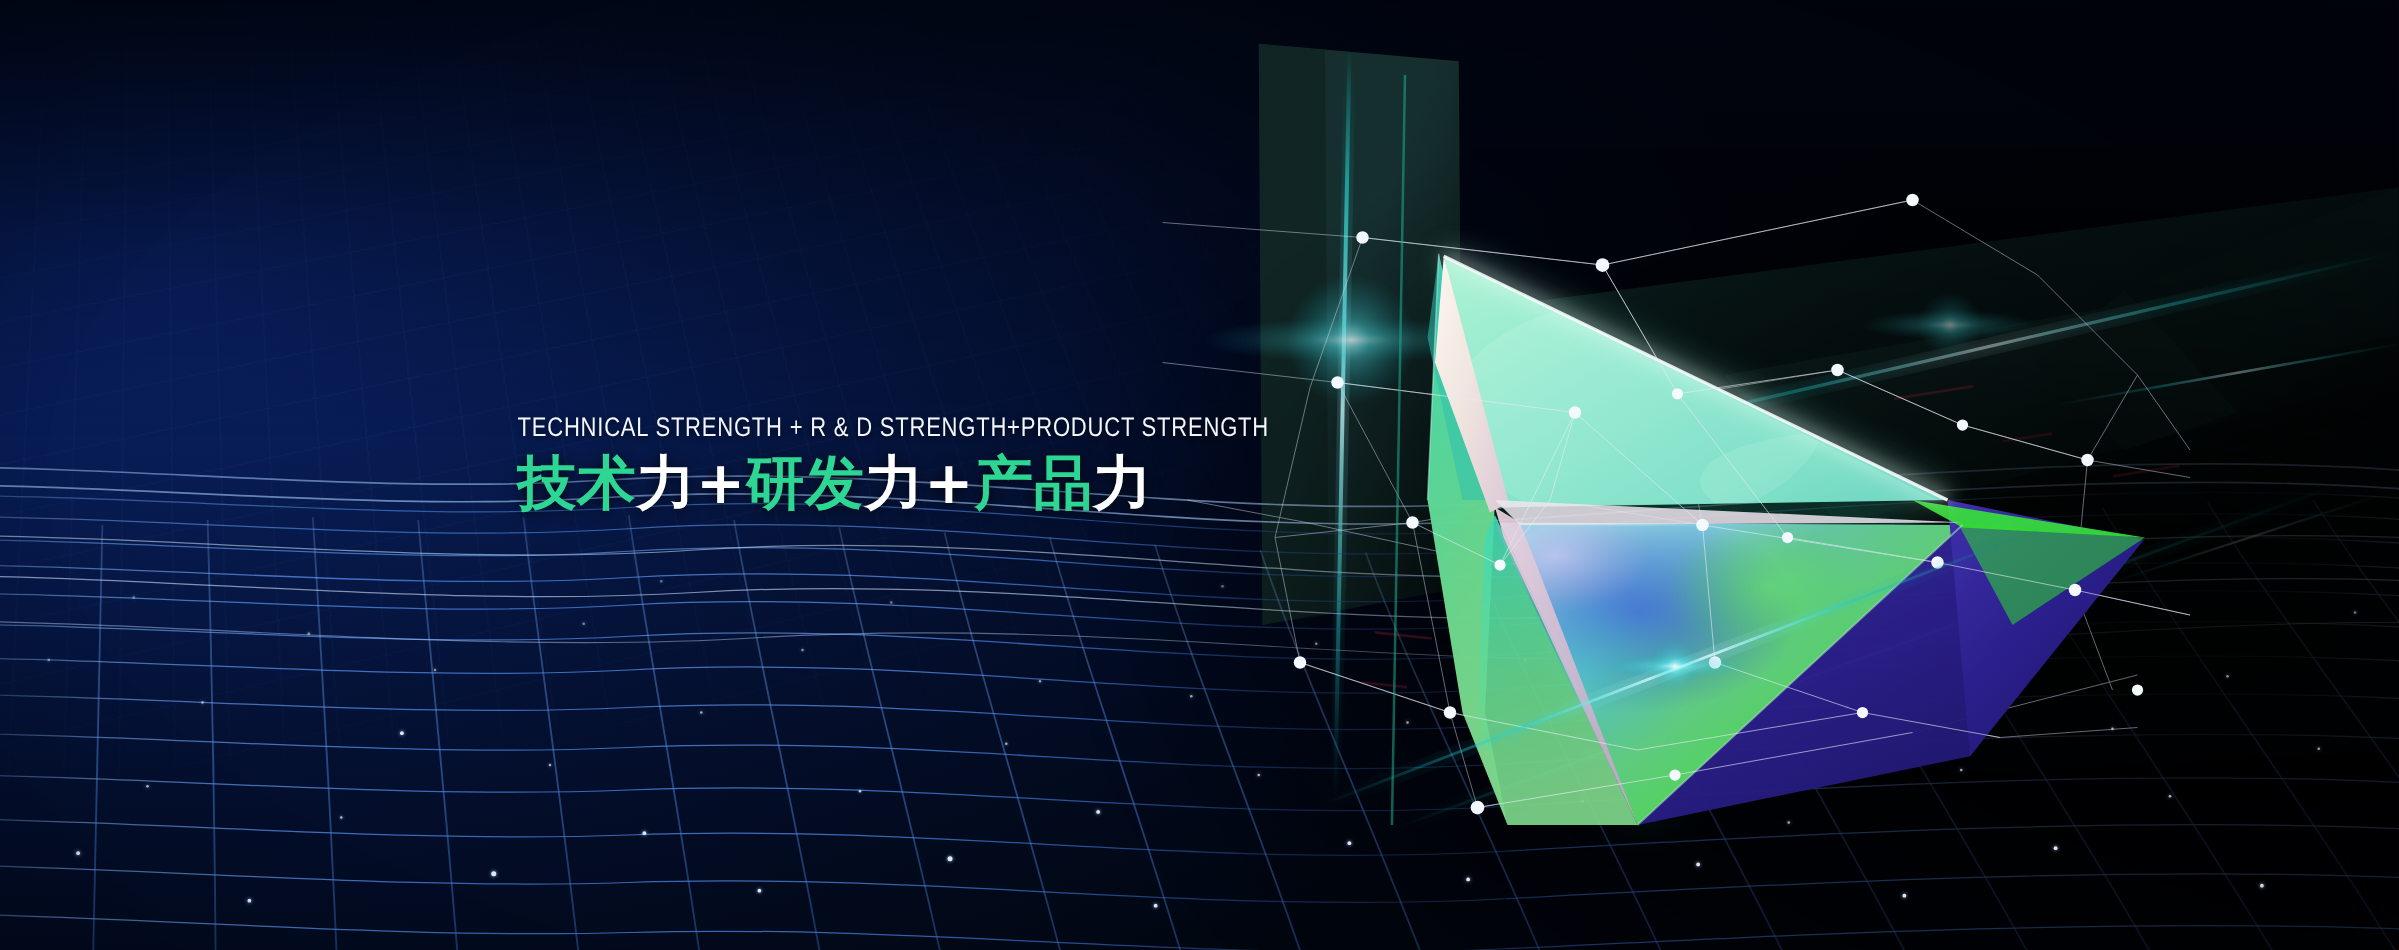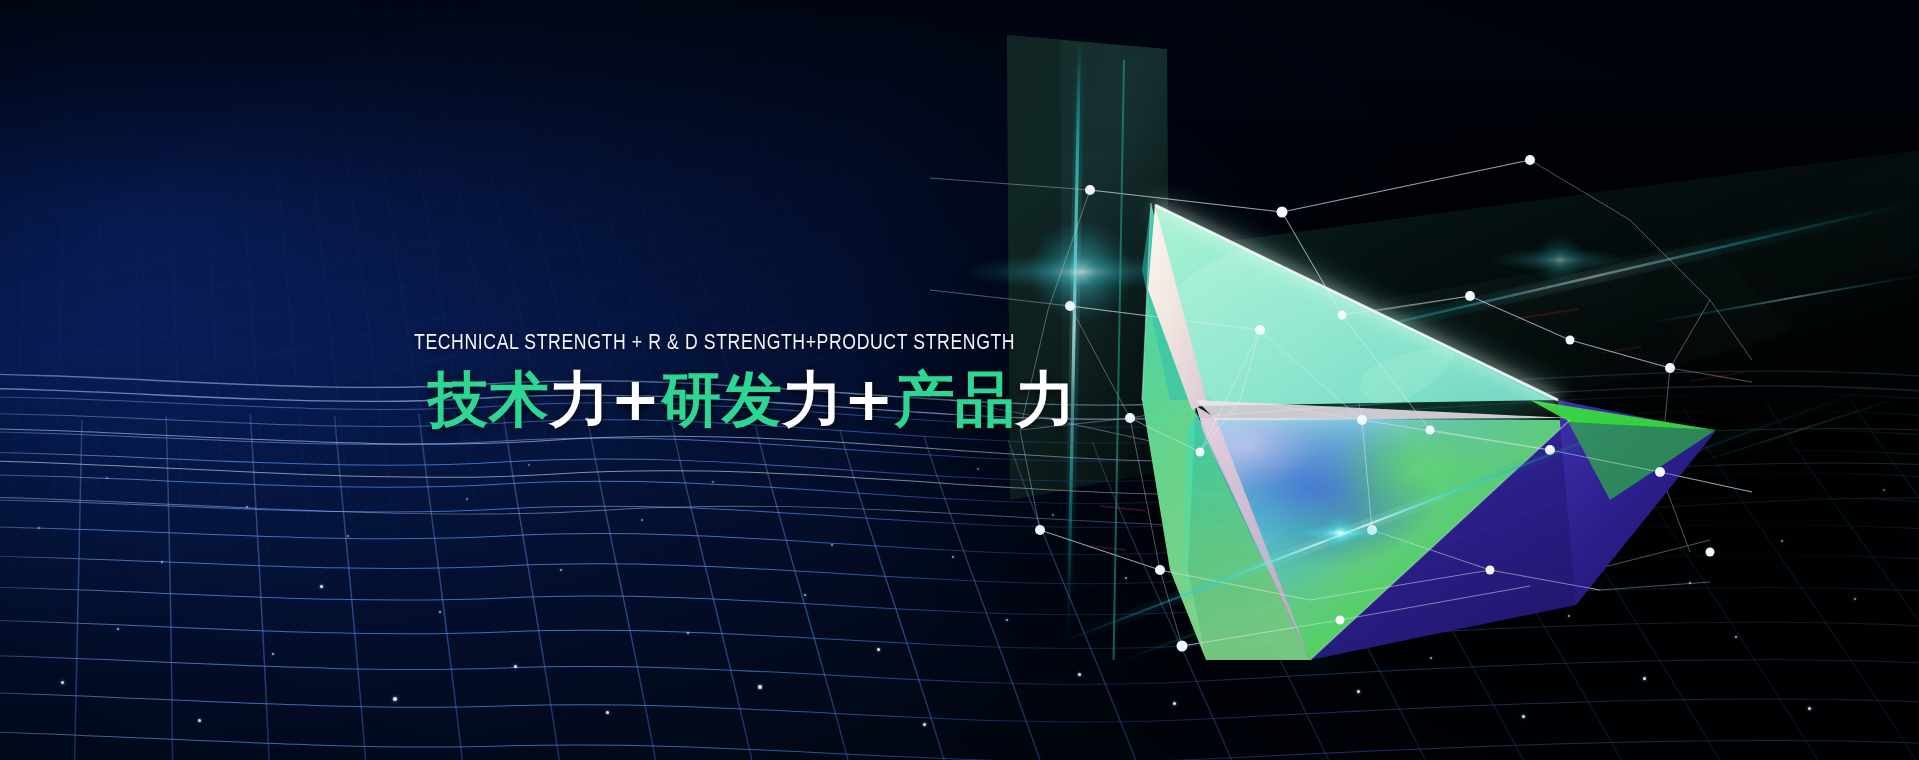--- a/index.html
+++ b/index.html
@@ -85,26 +85,26 @@
     white-space:nowrap;
     transform:scaleX(.82);
     transform-origin:left center;
     font-weight:400;
     margin:0 0 8px 0;
     line-height:1;
     text-shadow:0 1px 6px rgba(0,0,0,.65);
   }
   .headline{
     font-family:"DejaVu Sans","Liberation Sans",sans-serif;
-    font-size:60px;
+    font-size:47px;
     font-weight:700;
     line-height:1.06;
     letter-spacing:.012em;
     white-space:nowrap;
-    margin:14px;
+    margin:0;
     text-shadow:0 2px 10px rgba(0,0,0,.7);
   }
   .headline .g{color:#2ed694;}
   .headline .w{color:#ffffff;}
   .headline .plus{color:#ffffff;font-weight:700;}
 
   
   .vignette{
     background:
       radial-gradient(ellipse 92% 110% at 50% 50%, rgba(0,0,0,0) 52%, rgba(0,0,0,.38) 100%);

